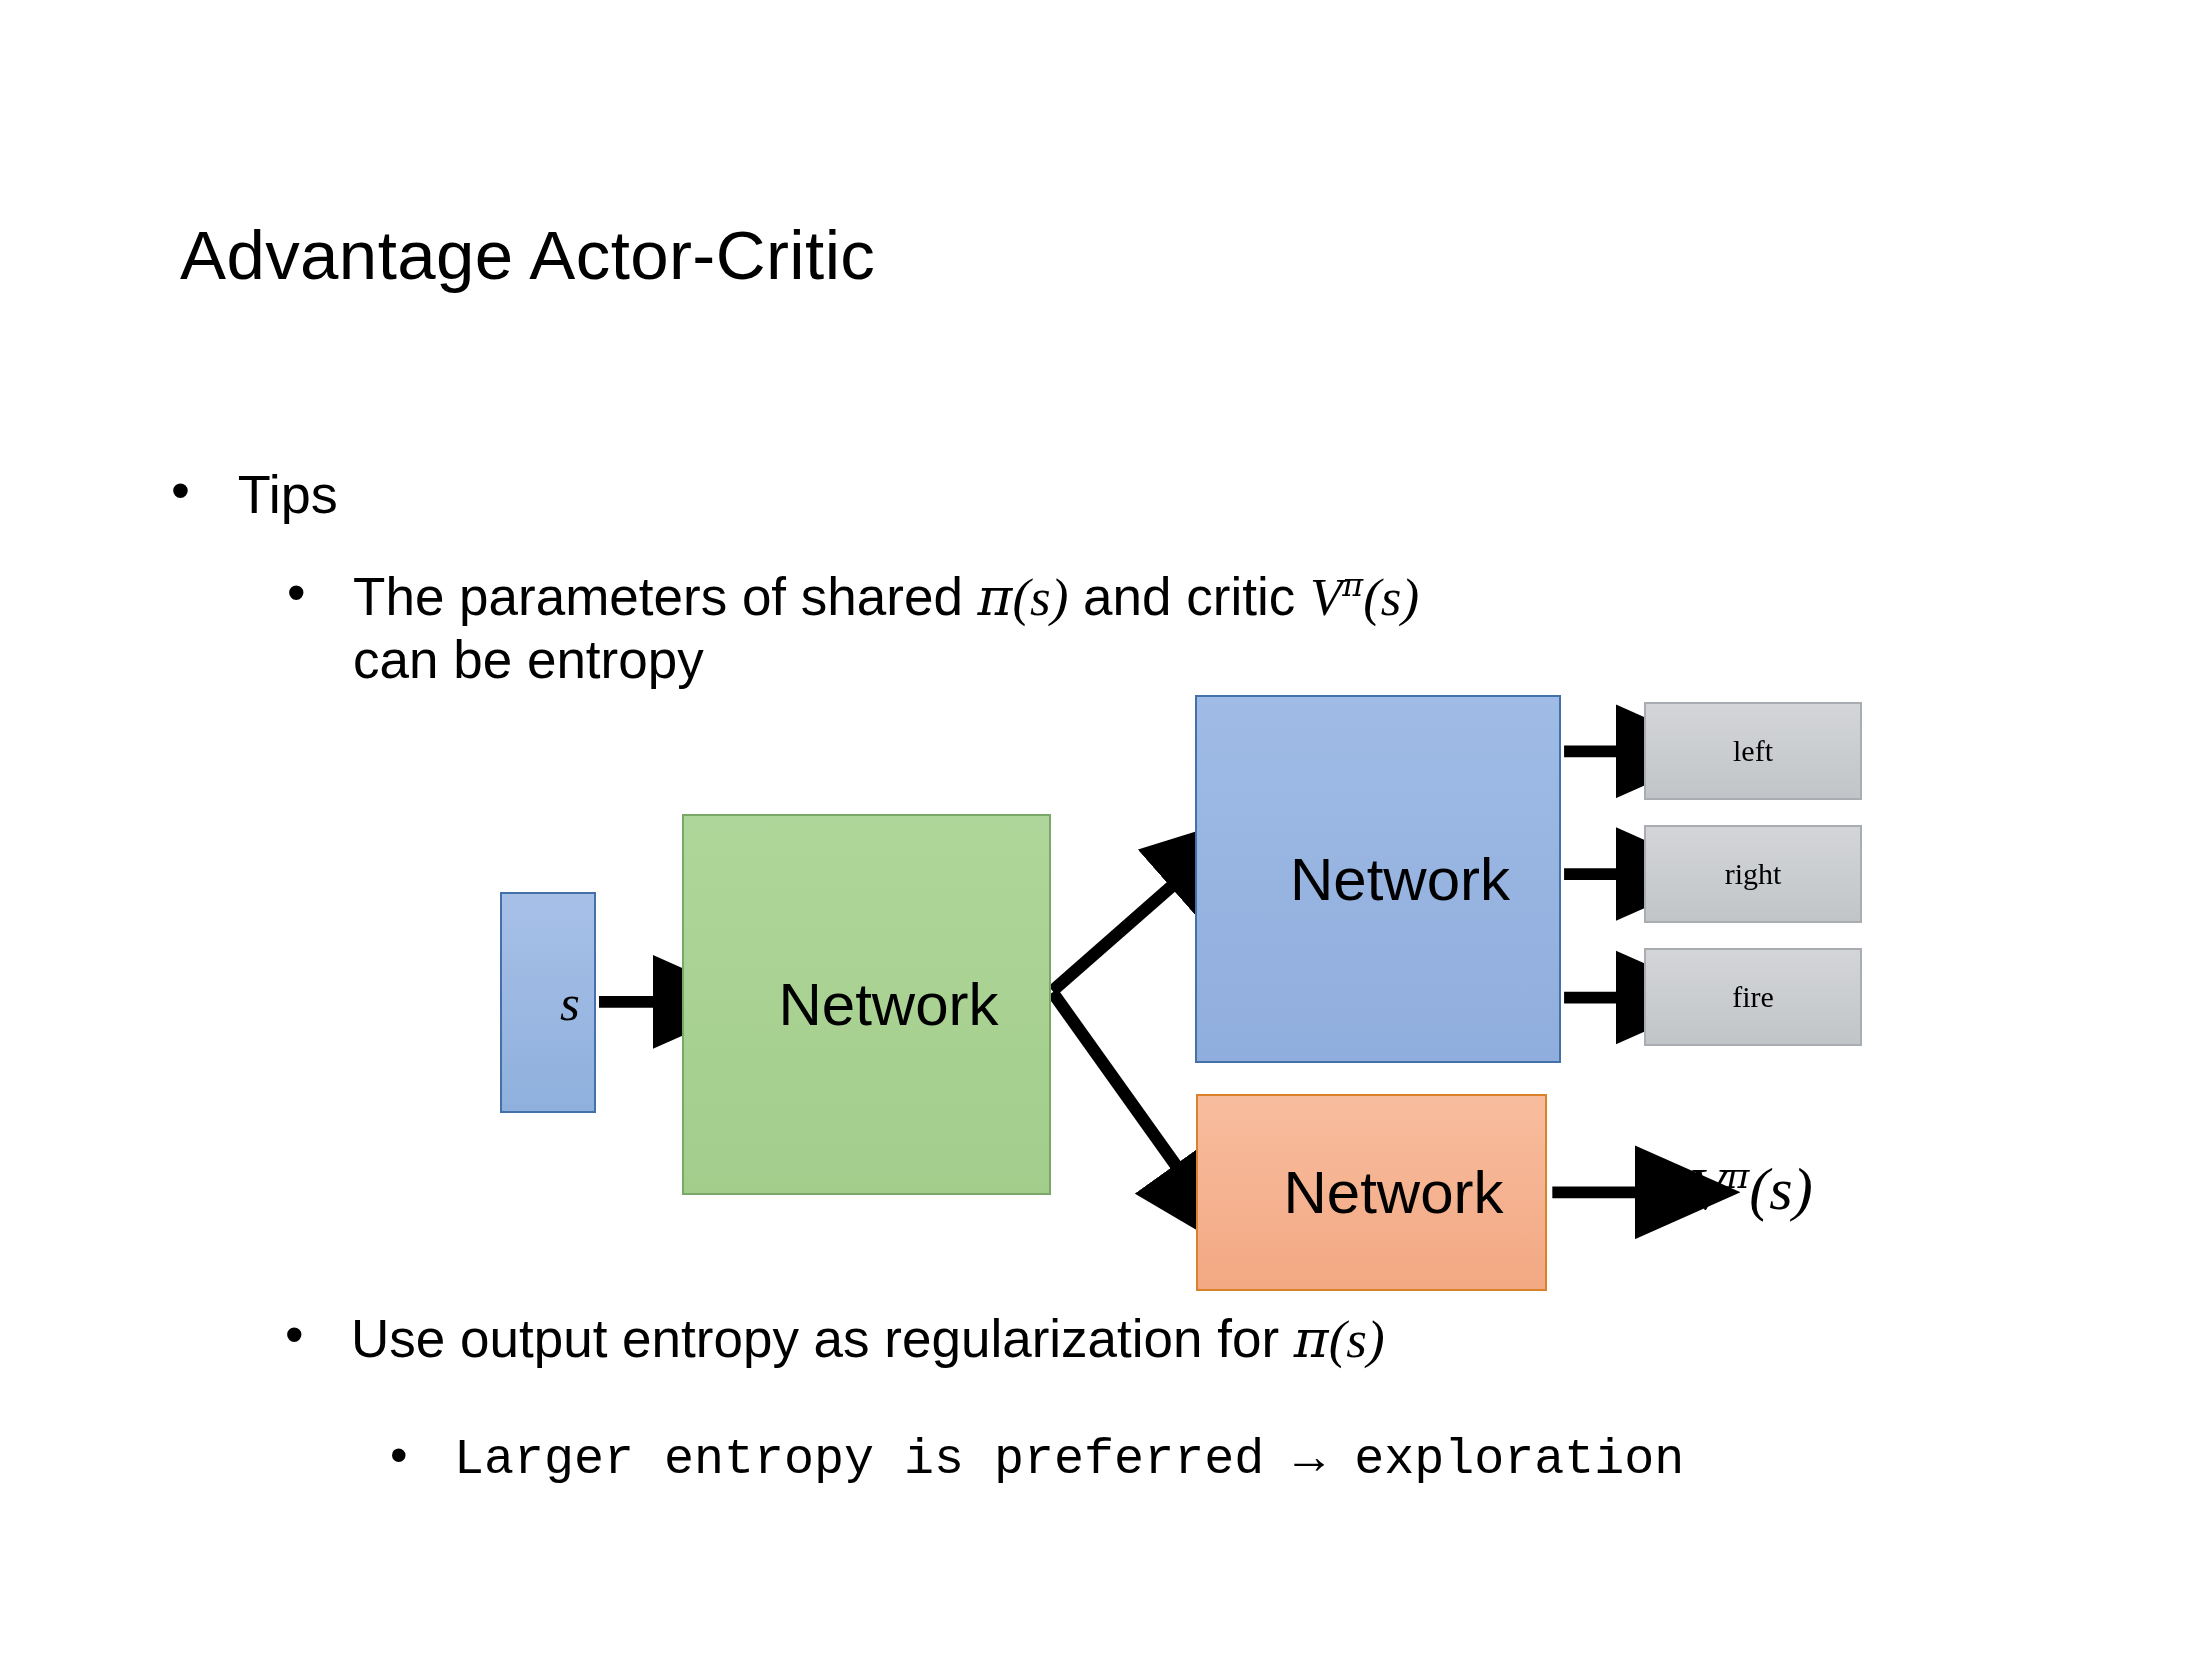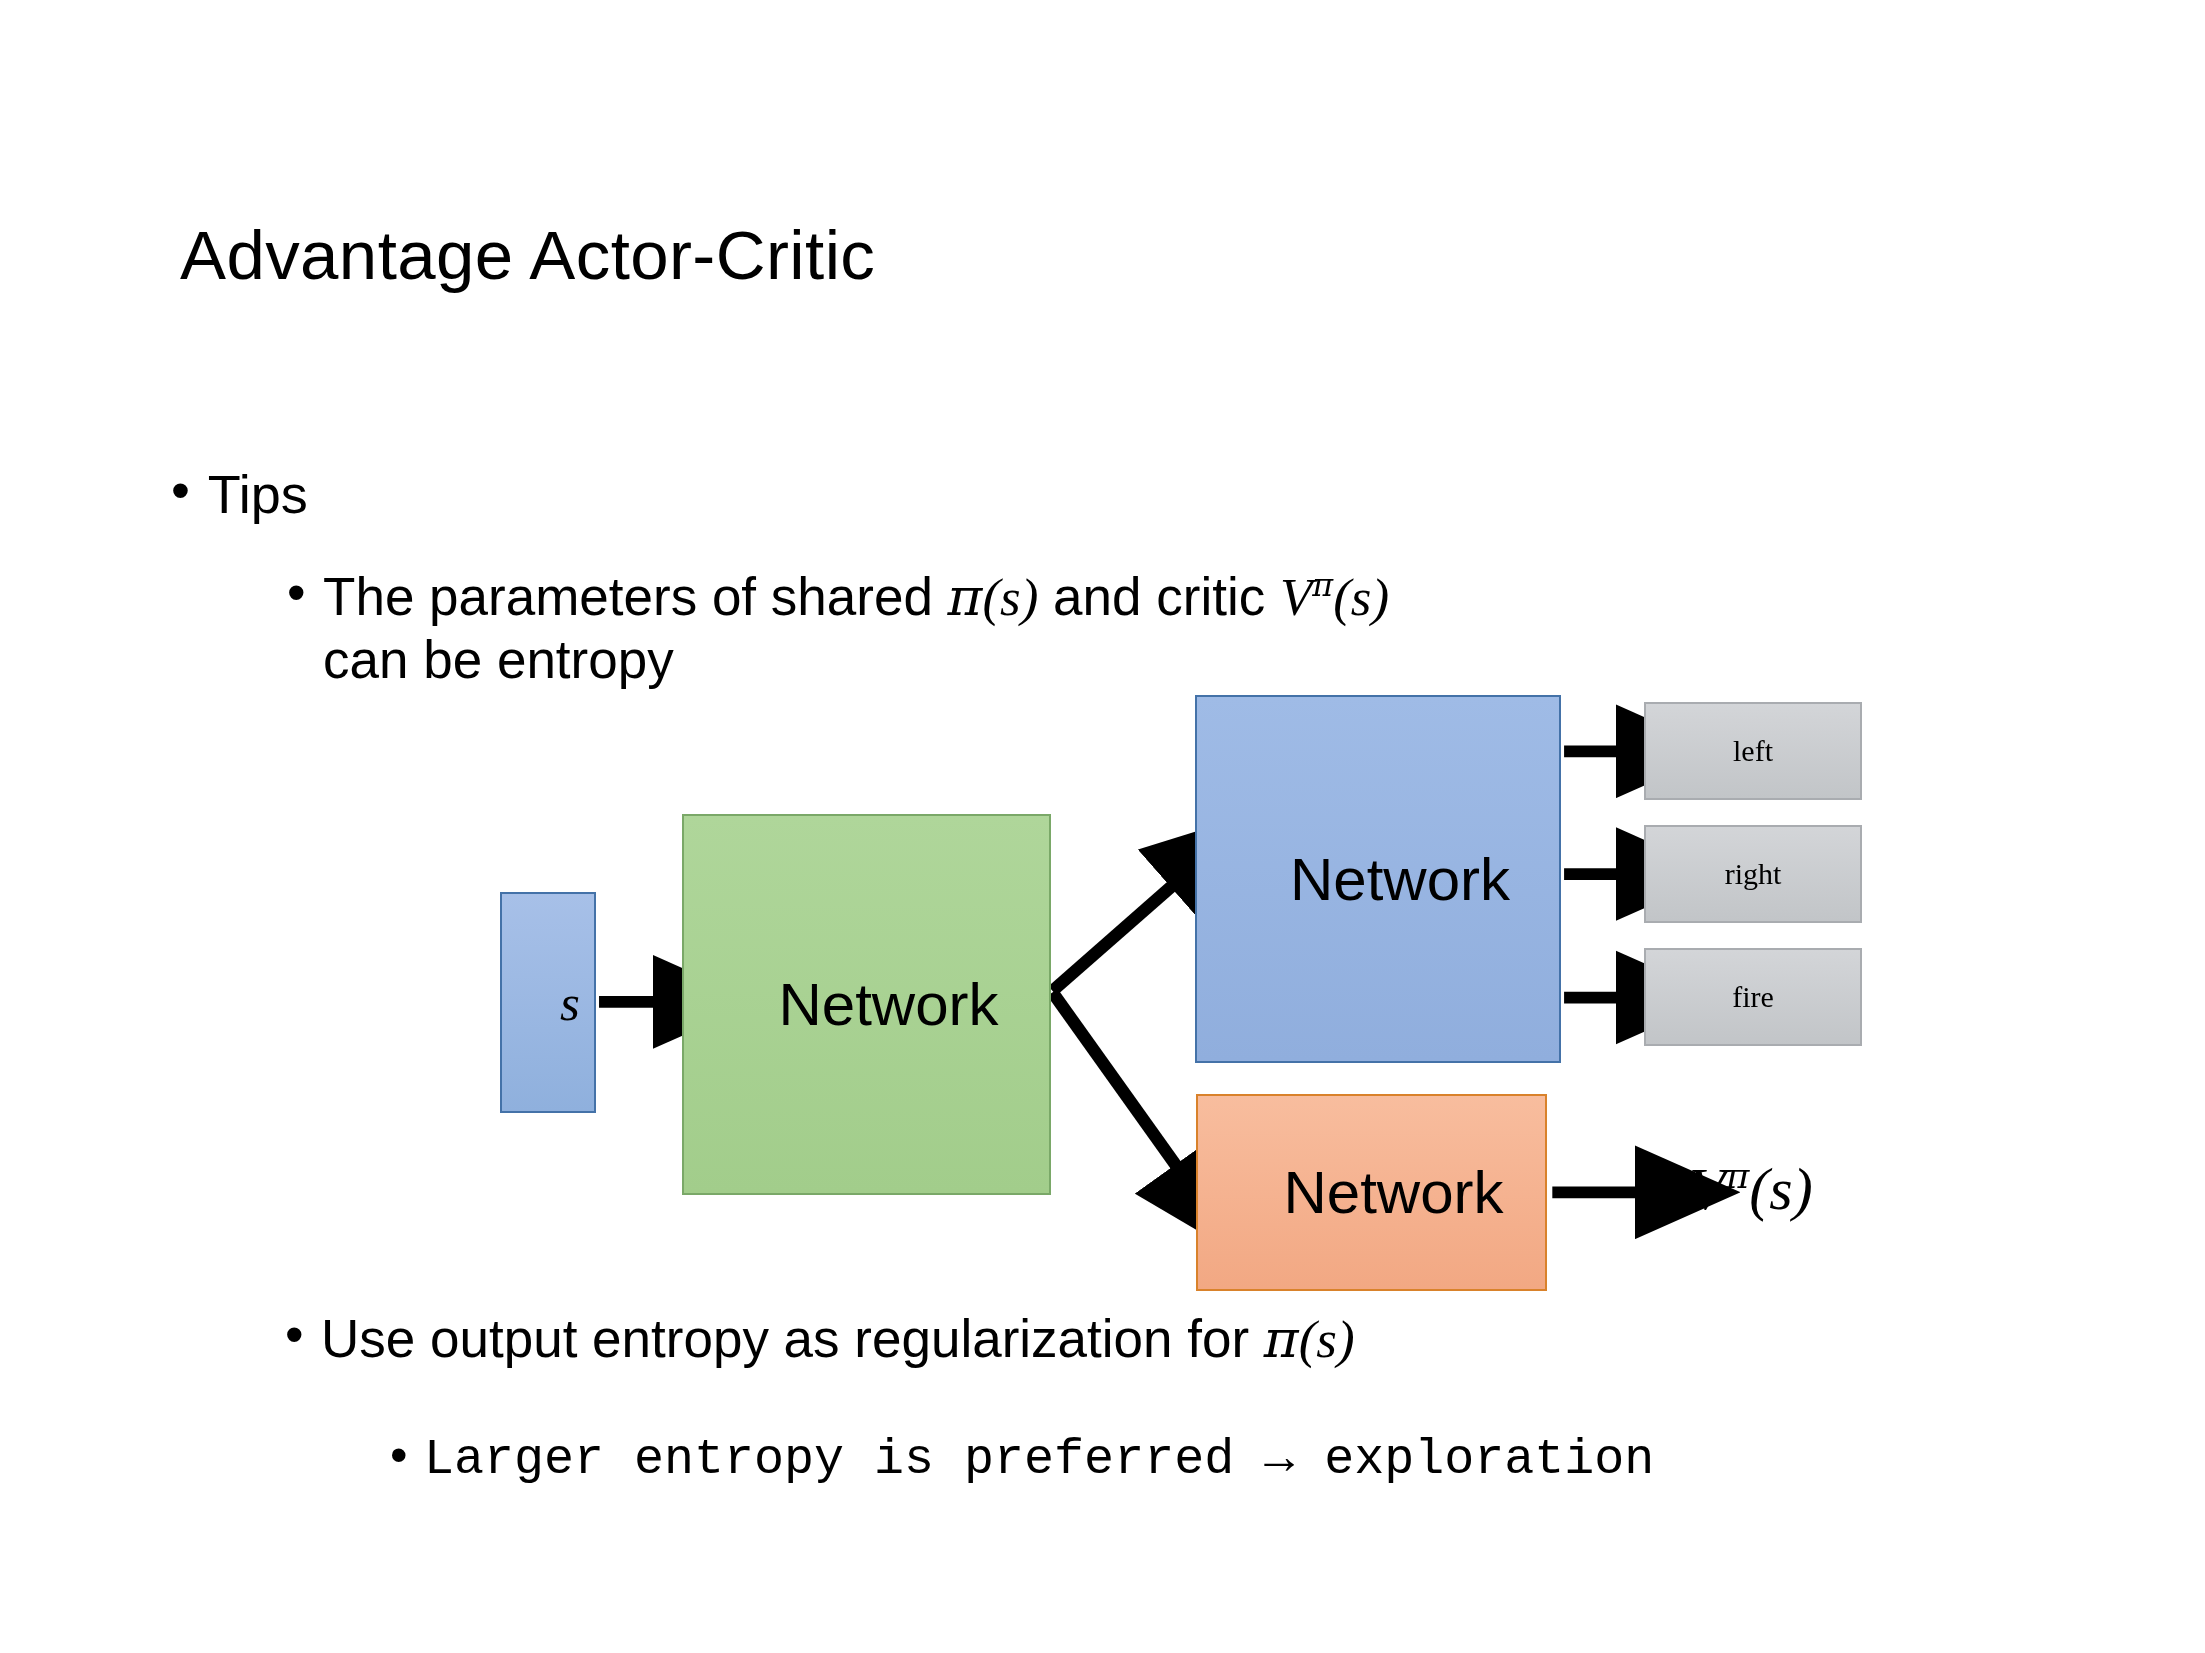--- a/index.html
+++ b/index.html
@@ -38,21 +38,21 @@
     align-items: flex-start;
     color: #000;
     line-height: 1.18;
   }
   .bullet .dot {
     display: inline-block;
     flex: 0 0 auto;
     margin-right: 0.33em;
     line-height: 1;
   }
-  .bullet .btext { display: inline-block; }
+  .bullet .btext { display: inline-block; margin-left: 30px; }
 
   .bullet-tips     { left: 171px;  top: 463px;  font-size: 54px; }
   .bullet-params   { left: 287px;  top: 566px;  font-size: 53px; width: 1779px; }
   .bullet-entropy  { left: 285px;  top: 1308px; font-size: 53px; }
   .bullet-larger   { left: 390px;  top: 1430px; font-size: 50px; }
 
   
   .mi {
     font-family: "Liberation Serif", serif;
     font-style: italic;

